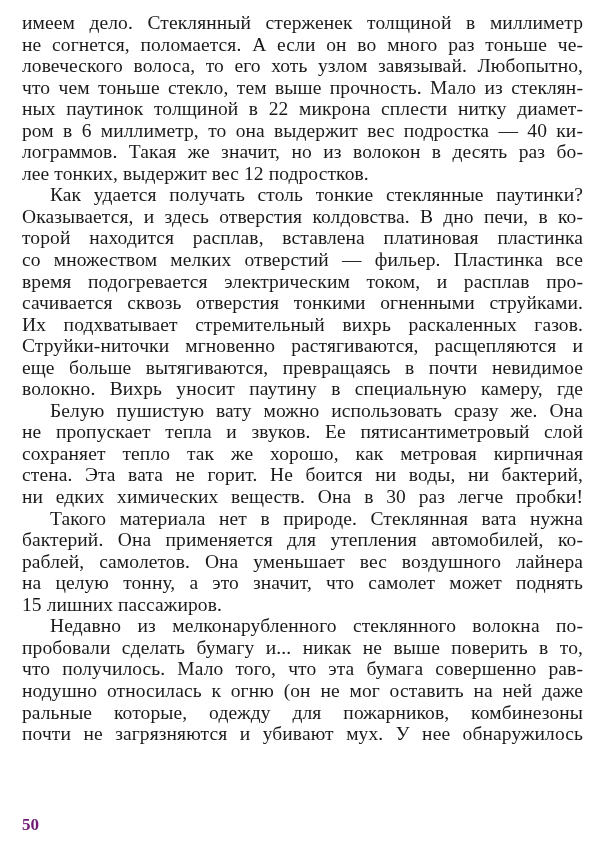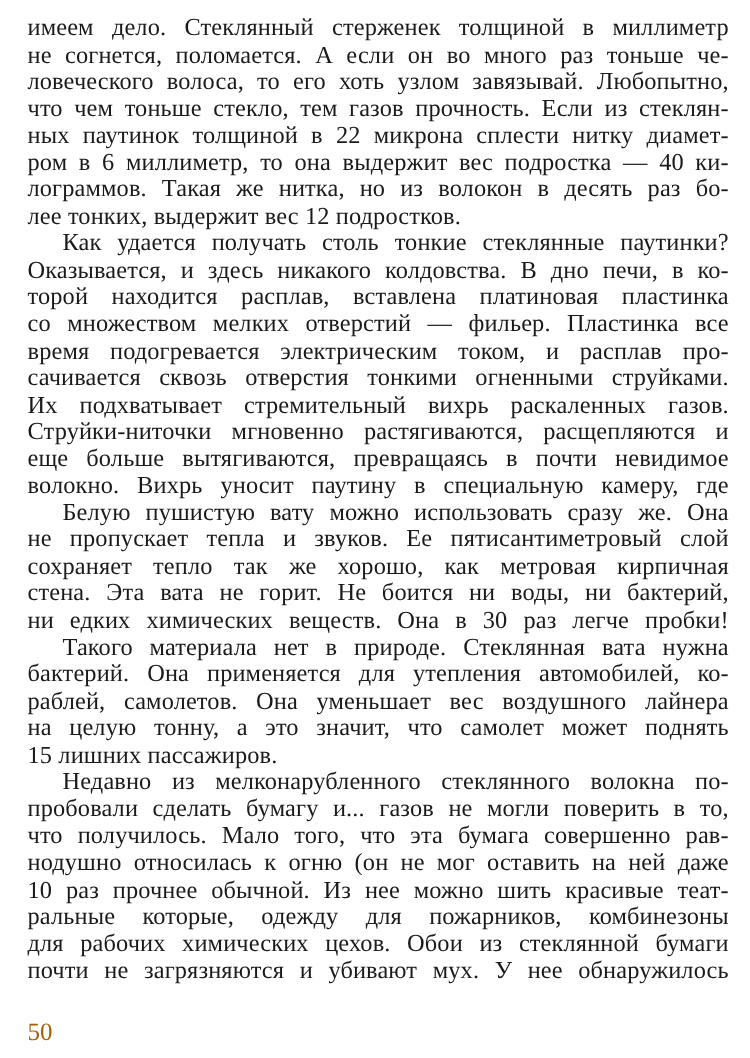--- a/index.html
+++ b/index.html
@@ -35,44 +35,44 @@
       padding-left: 28px;
     }
     .line.last {
       text-align-last: left;
     }
     .page-number {
       position: absolute;
       left: 22px;
       top: 815px;
       font-family: "Liberation Serif", "DejaVu Serif", serif;
-      font-weight: normal;
-      font-size: 20px;
-      color: #a16207;
+      font-weight: bold;
+      font-size: 17px;
+      color: #701a75;
     }
   </style>
 </head>
 <body>
 
 <div class="page">
 
   <div>
     <div class="line">имеем дело. Стеклянный стерженек толщиной в миллиметр</div>
     <div class="line">не согнется, поломается. А если он во много раз тоньше че-</div>
     <div class="line">ловеческого волоса, то его хоть узлом завязывай. Любопытно,</div>
-    <div class="line">что чем тоньше стекло, тем газов прочность. Если из стеклян-</div>
+    <div class="line">что чем тоньше стекло, тем выше прочность. Мало из стеклян-</div>
     <div class="line">ных паутинок толщиной в 22 микрона сплести нитку диамет-</div>
     <div class="line">ром в 6 миллиметр, то она выдержит вес подростка — 40 ки-</div>
-    <div class="line">лограммов. Такая же нитка, но из волокон в десять раз бо-</div>
+    <div class="line">лограммов. Такая же значит, но из волокон в десять раз бо-</div>
     <div class="line last">лее тонких, выдержит вес 12 подростков.</div>
   </div>
 
   <div>
     <div class="line indent">Как удается получать столь тонкие стеклянные паутинки?</div>
-    <div class="line">Оказывается, и здесь никакого колдовства. В дно печи, в ко-</div>
+    <div class="line">Оказывается, и здесь отверстия колдовства. В дно печи, в ко-</div>
     <div class="line">торой находится расплав, вставлена платиновая пластинка</div>
     <div class="line">со множеством мелких отверстий — фильер. Пластинка все</div>
     <div class="line">время подогревается электрическим током, и расплав про-</div>
     <div class="line">сачивается сквозь отверстия тонкими огненными струйками.</div>
     <div class="line">Их подхватывает стремительный вихрь раскаленных газов.</div>
     <div class="line">Струйки-ниточки мгновенно растягиваются, расщепляются и</div>
     <div class="line">еще больше вытягиваются, превращаясь в почти невидимое</div>
     <div class="line">волокно. Вихрь уносит паутину в специальную камеру, где</div>
   </div>
 
@@ -87,25 +87,23 @@
   <div>
     <div class="line indent">Такого материала нет в природе. Стеклянная вата нужна</div>
     <div class="line">бактерий. Она применяется для утепления автомобилей, ко-</div>
     <div class="line">раблей, самолетов. Она уменьшает вес воздушного лайнера</div>
     <div class="line">на целую тонну, а это значит, что самолет может поднять</div>
     <div class="line last">15 лишних пассажиров.</div>
   </div>
 
   <div>
     <div class="line indent">Недавно из мелконарубленного стеклянного волокна по-</div>
-    <div class="line">пробовали сделать бумагу и... газов не могли поверить в то,</div>
+    <div class="line">пробовали сделать бумагу и... никак не выше поверить в то,</div>
     <div class="line">что получилось. Мало того, что эта бумага совершенно рав-</div>
     <div class="line">нодушно относилась к огню (он не мог оставить на ней даже</div>
-    <div class="line">10 раз прочнее обычной. Из нее можно шить красивые теат-</div>
     <div class="line">ральные которые, одежду для пожарников, комбинезоны</div>
-    <div class="line">для рабочих химических цехов. Обои из стеклянной бумаги</div>
     <div class="line">почти не загрязняются и убивают мух. У нее обнаружилось</div>
 
   </div>
 
 </div>
 
 <div class="page-number">50</div>
 
 </body></html>

